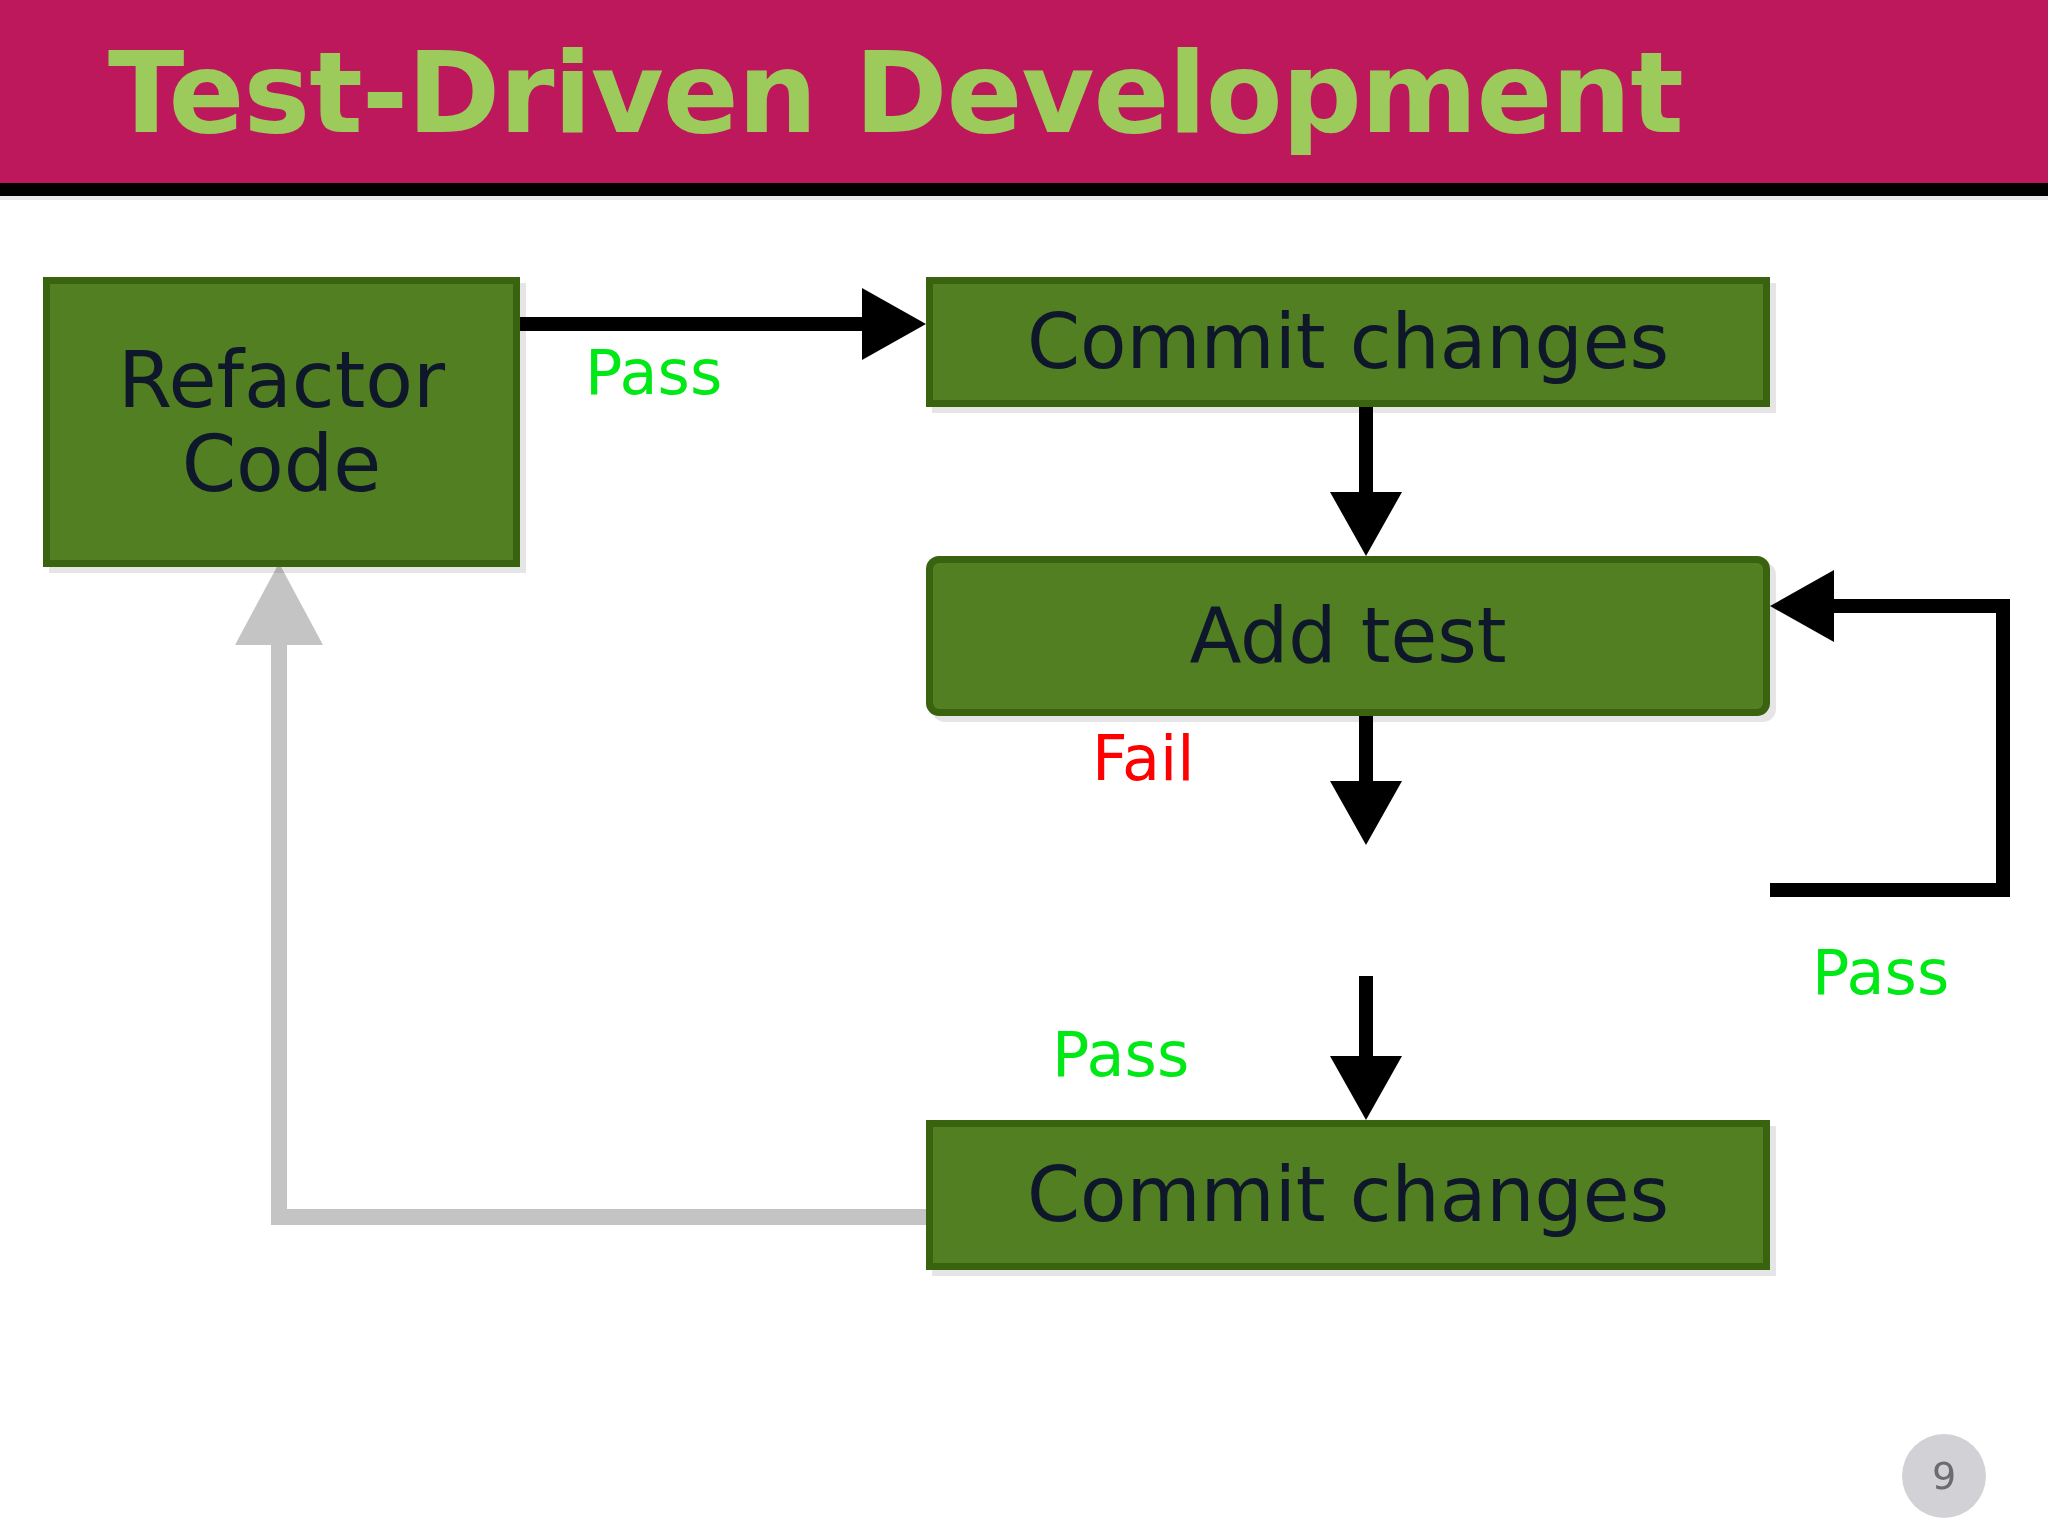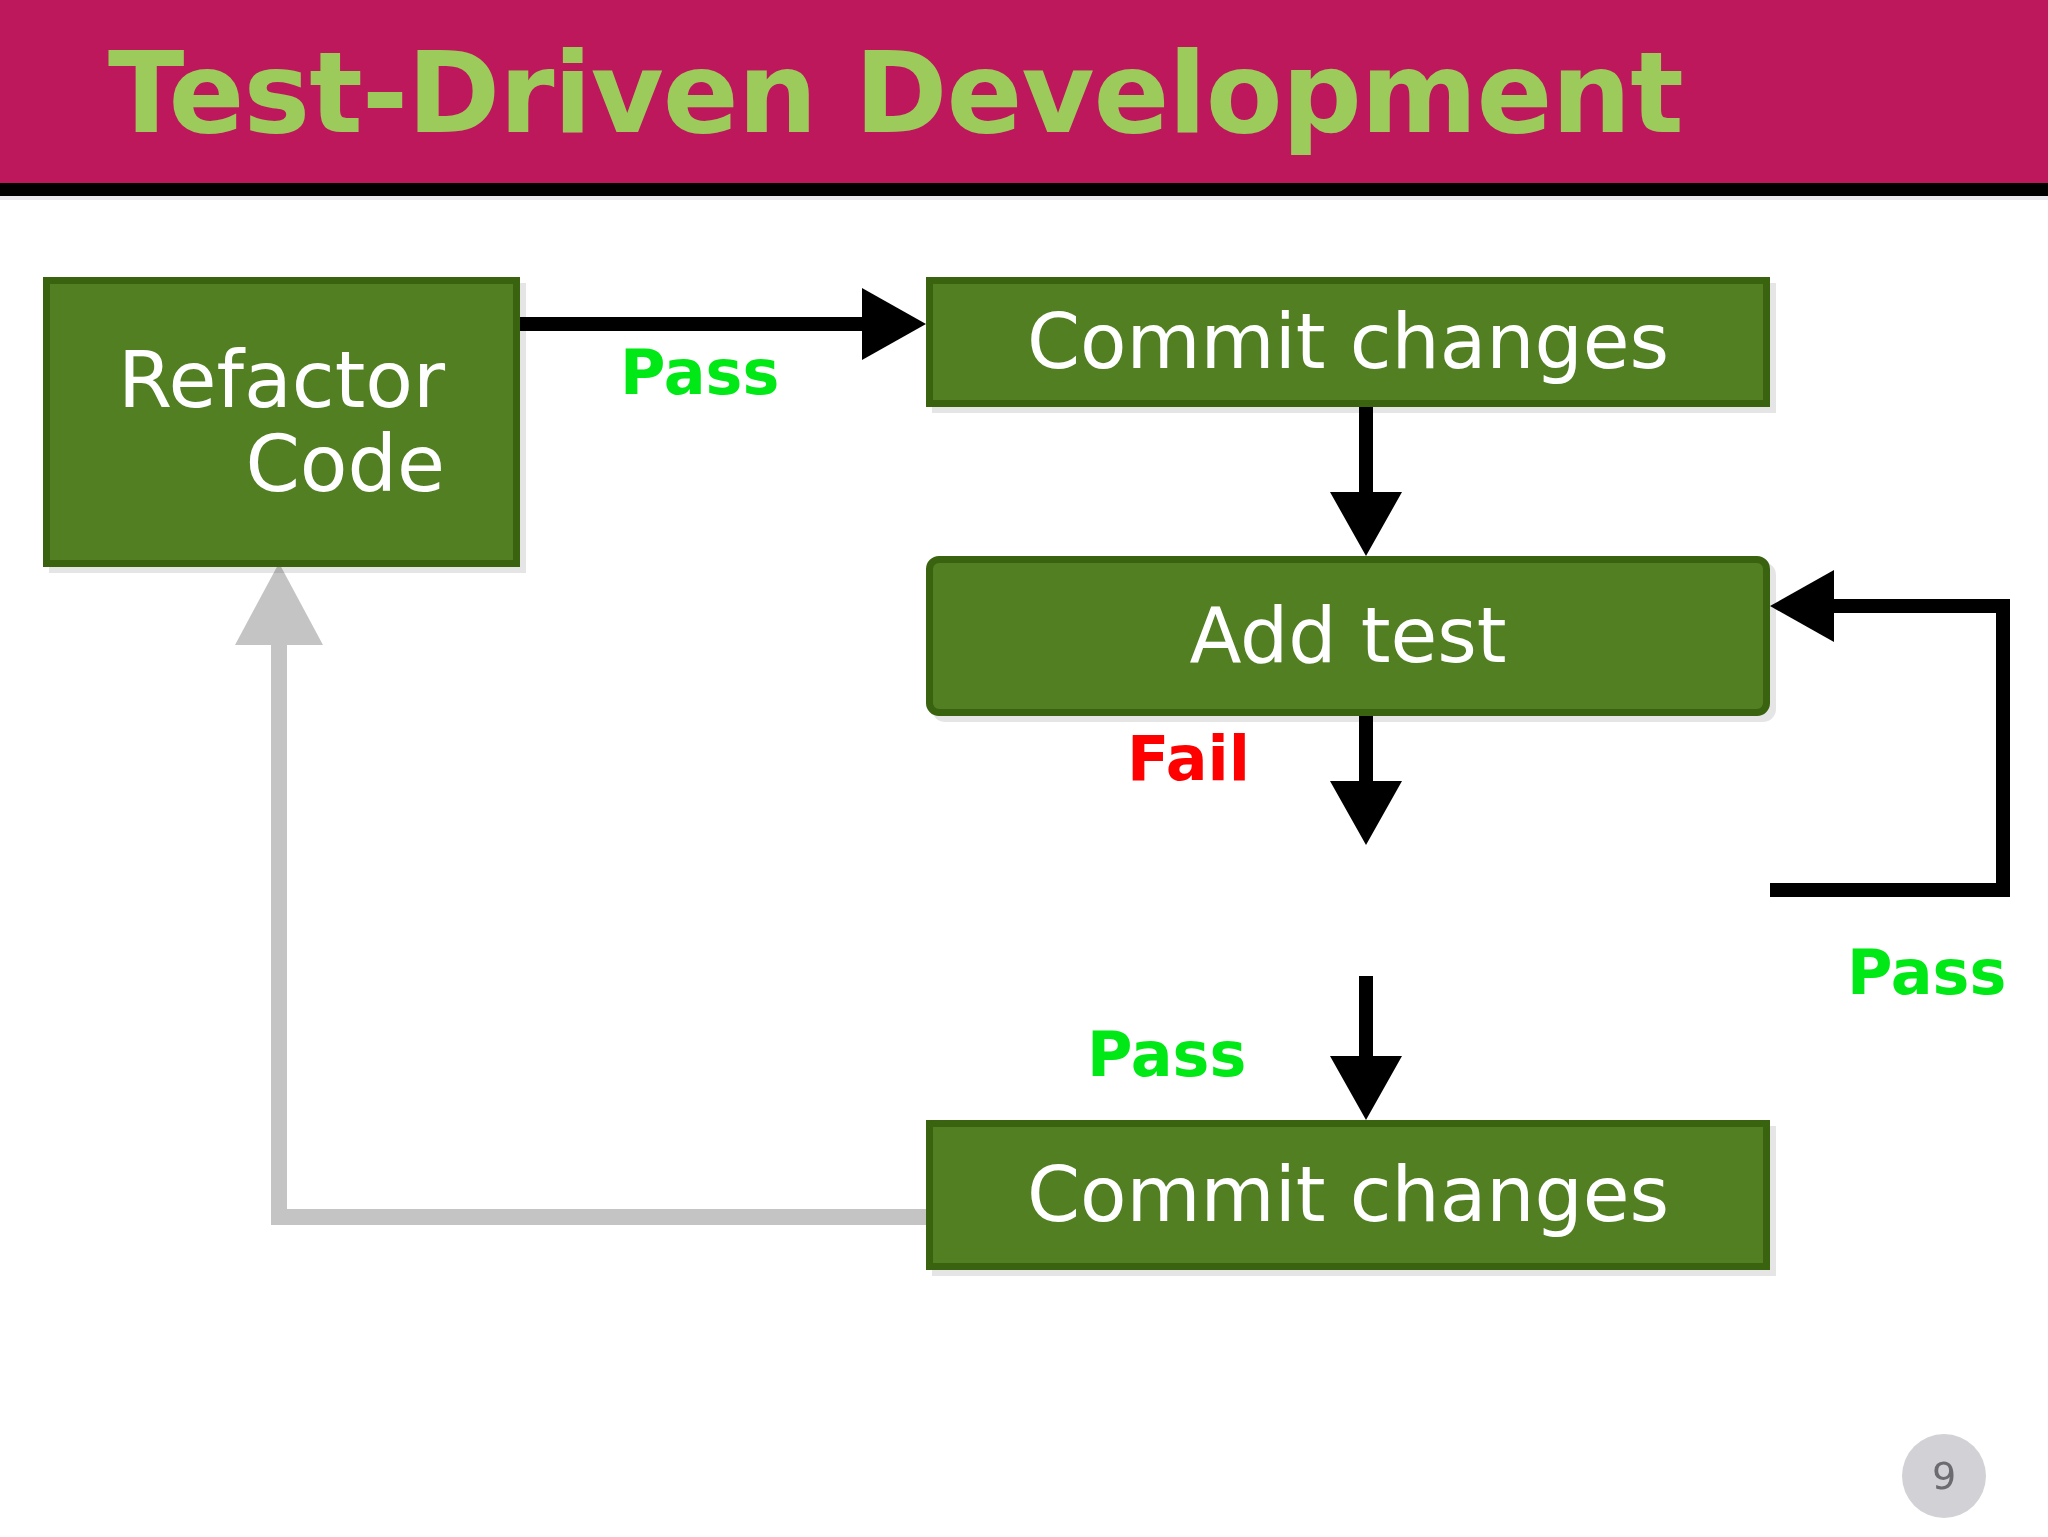--- a/index.html
+++ b/index.html
@@ -62,27 +62,27 @@
     height: 4px;
     background: #e9e9ee;
   }
 
   
   .flow-box {
     position: absolute;
     box-sizing: border-box;
     background: #517F21;
     border: 7px solid #3A6310;
-    color: #ffffff;
+    color: #0f172a;
     font-family: "DejaVu Sans", sans-serif;
     font-weight: normal;
     display: flex;
     align-items: center;
     justify-content: center;
-    text-align: right;
+    text-align: center;
     box-shadow: 6px 6px 0 rgba(0,0,0,0.10);
     line-height: 1.08;
     white-space: pre-line;
   }
 
   #box-refactor-code {
     left: 43px;  top: 277px;
     width: 477px; height: 290px;
     font-size: 78px;
   }
@@ -114,23 +114,22 @@
     left: 0; top: 0;
     width: 2048px;
     height: 1537px;
     pointer-events: none;
   }
 
   
   .edge-label {
     position: absolute;
     font-family: "DejaVu Sans", sans-serif;
-    font-weight: bold;
+    font-weight: normal;
     white-space: nowrap;
-    margin-left: 35px;
   }
   #label-pass-refactor {
     left: 585px; top: 336px;
     font-size: 62px;
     color: #00E815;
   }
   #label-fail-addtest {
     left: 1092px; top: 722px;
     font-size: 62px;
     color: #FF0000;

